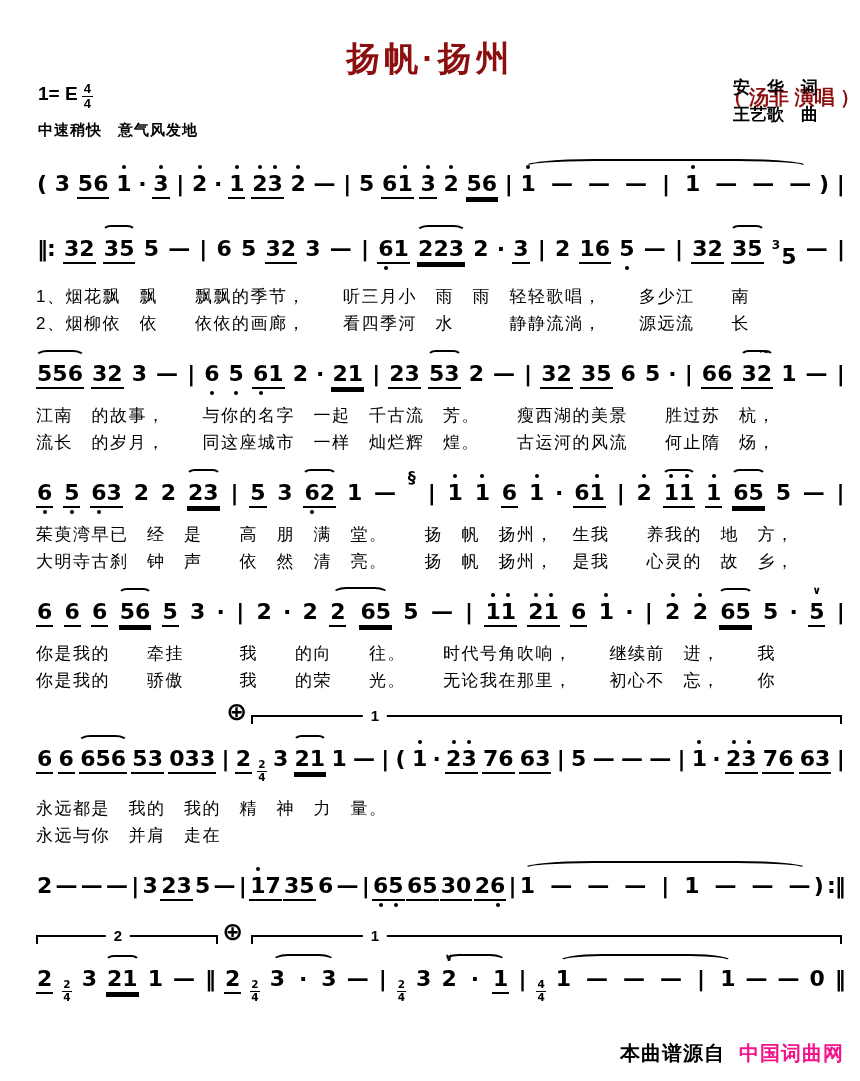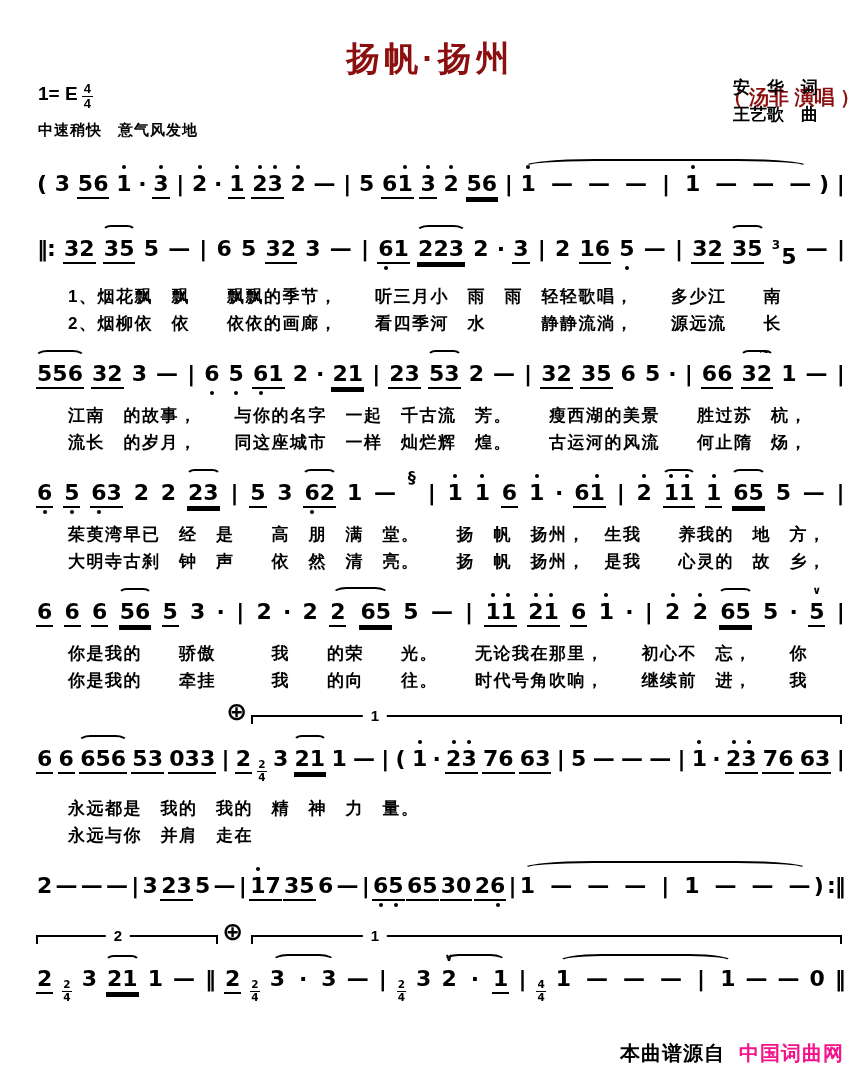--- a/index.html
+++ b/index.html
@@ -39,21 +39,21 @@
   .bar{padding:0 1px;}
   .rep{letter-spacing:-1px;}
   .aug{padding:0 0;}
   .segno{position:relative;top:-17px;font-size:16px;font-style:italic;}
   .frac{display:inline-flex;flex-direction:column;align-items:center;font-size:10.5px;line-height:1;transform:translateY(2px);}
   .frac b{display:block;}
   .frac b:first-child{border-bottom:1px solid #000;padding:0 1px 1px;}
   .vmk{position:absolute;top:-16px;left:50%;transform:translateX(-50%);font-size:11px;font-style:normal;}
   .tld{position:absolute;top:-19px;left:55%;font-size:14px;font-style:normal;}
   .gra{font-size:12px;align-self:flex-start;transform:translateY(-7px);margin-right:1px;font-style:normal;}
-  .lyr{font-size:17px;font-weight:bold;letter-spacing:1.5px;line-height:27px;white-space:pre;margin-left:32px;}
+  .lyr{font-size:17px;font-weight:normal;letter-spacing:1.5px;line-height:27px;white-space:pre;}
   
   .overlay{position:relative;height:28px;}
   .coda{position:absolute;top:-6px;font-size:25px;font-weight:bold;}
   .volta{position:absolute;top:12px;height:9px;border-top:2px solid #000;}
   .volta::before,.volta::after{content:"";position:absolute;top:-2px;width:2px;height:9px;background:#000;}
   .volta::before{left:0;} .volta::after{right:0;}
   .vlabel{position:absolute;left:21%;top:-10px;transform:translateX(-50%);background:#fff;
           padding:0 8px;font-size:15px;font-weight:bold;line-height:18px;}
   .ov-a .coda{left:23.5%;}
   .ov-a .volta[data-slot="v1"]{left:26.5%;right:0.5%;}
@@ -593,22 +593,22 @@
           <b class="dg">·</b>
         </span>
         <span class="tok u1">
           <i class="vmk">∨</i>
           <b class="dg">5</b>
         </span>
         <span class="tok bar">
           <b class="dg">|</b>
         </span>
       </div>
+      <div class="lyr">你是我的　　牵挂　　　我　　的向　　往。　　时代号角吹响，　　继续前　进，　　我</div>
       <div class="lyr">你是我的　　骄傲　　　我　　的荣　　光。　　无论我在那里，　　初心不　忘，　　你</div>
-      <div class="lyr">你是我的　　牵挂　　　我　　的向　　往。　　时代号角吹响，　　继续前　进，　　我</div>
     </div>
     <div class="system">
       <div class="overlay ov-a">
         <span class="coda">⊕</span>
         <div class="volta" data-slot="v1">
           <span class="vlabel">1</span>
         </div>
       </div>
       <div class="music">
         <span class="tok u1">

